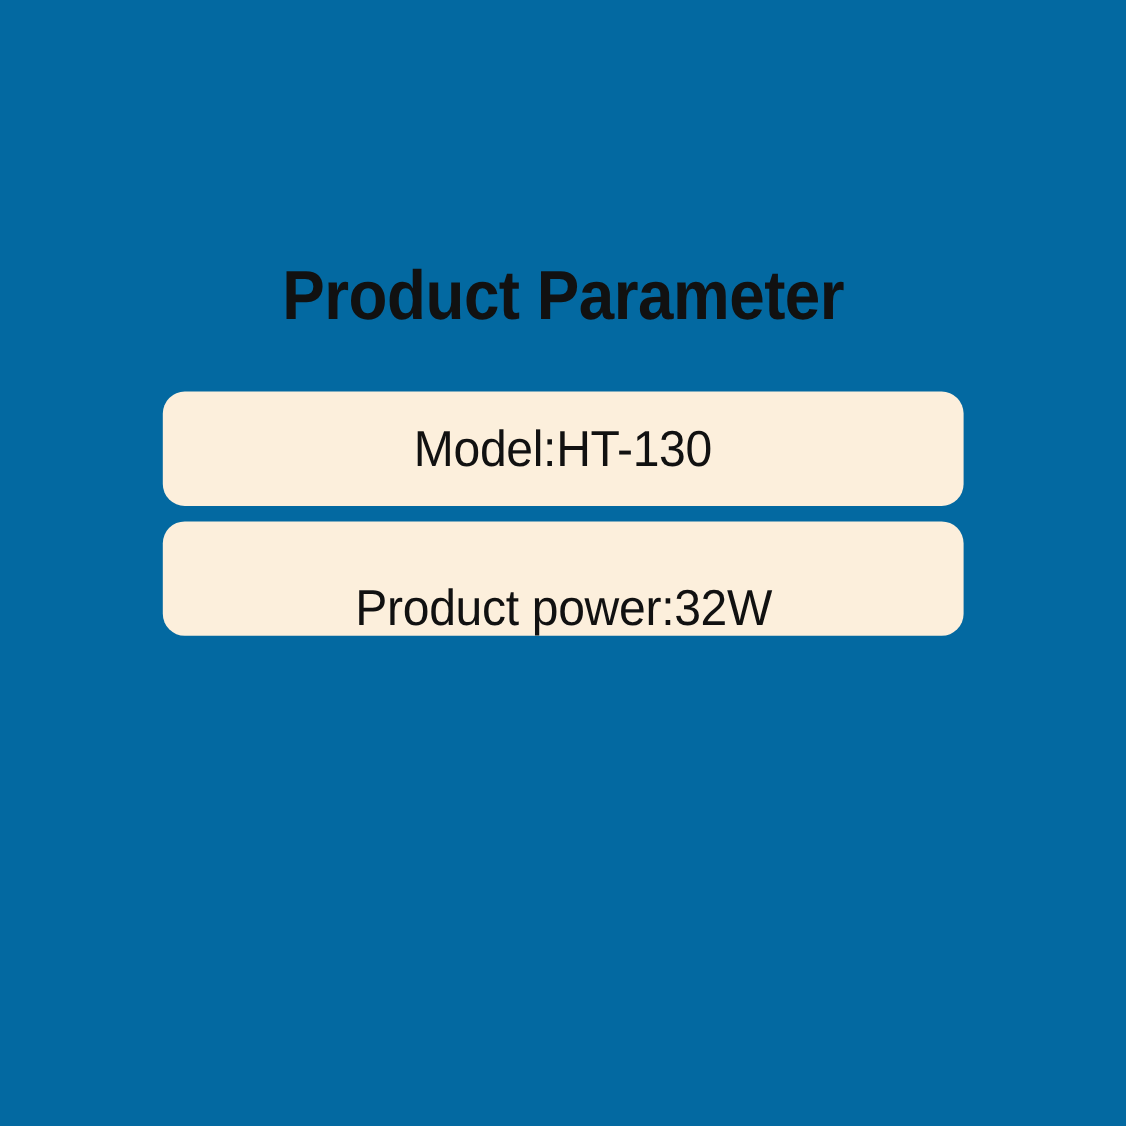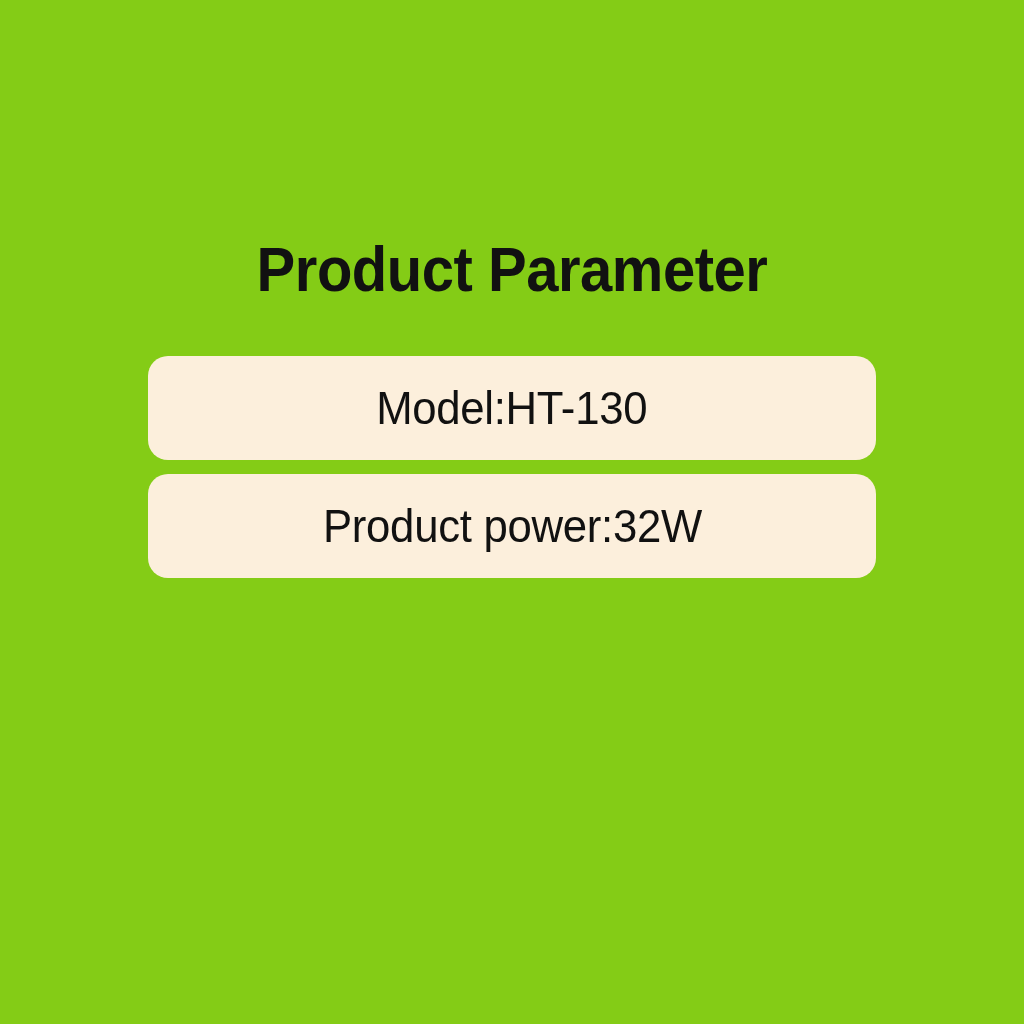--- a/index.html
+++ b/index.html
@@ -12,21 +12,21 @@
     height: 1024px;
     background: #ffffff;
     font-family: "Liberation Sans", "DejaVu Sans", sans-serif;
     overflow: hidden;
   }
 
   #spec-card {
     position: relative;
     width: 1024px;
     height: 1024px;
-    background: #84cc16;
+    background: #0369a1;
     box-sizing: border-box;
   }
 
   
   #page-title {
     position: absolute;
     left: 0;
     top: 234px;
     width: 1024px;
     text-align: center;
@@ -63,20 +63,21 @@
   .spec-row.w-narrow {
     width: 728px;
   }
 
   .spec-row.w-wide {
     width: 795px;
   }
 
   .spec-row:last-child {
     margin-bottom: 0;
+    align-items: flex-end;
   }
 
   .spec-text {
     font-size: 46px;
     line-height: 52px;
     font-weight: 400;
     color: #111111;
     letter-spacing: -0.3px;
     transform: scaleX(0.95);
     transform-origin: 50% 50%;

